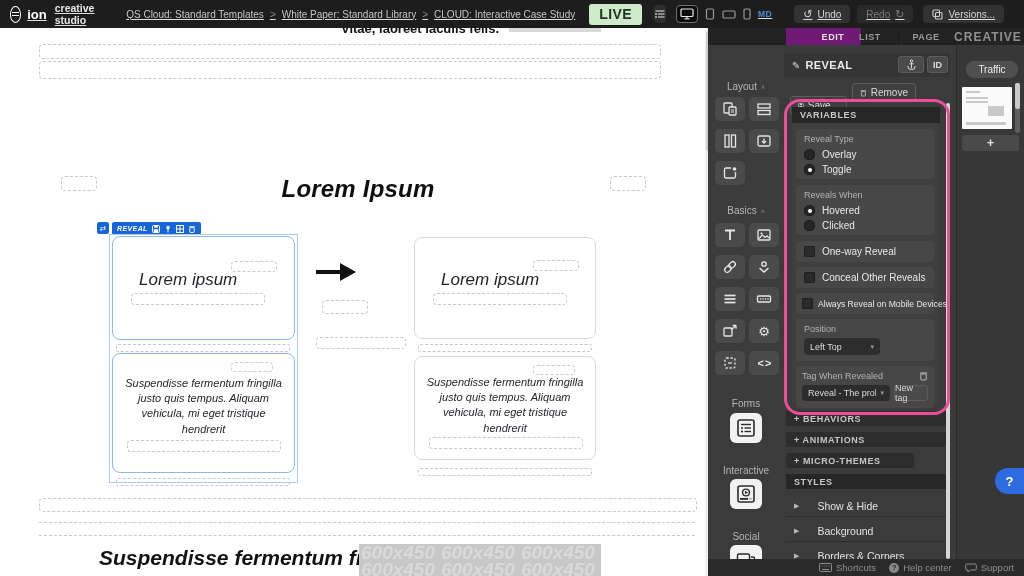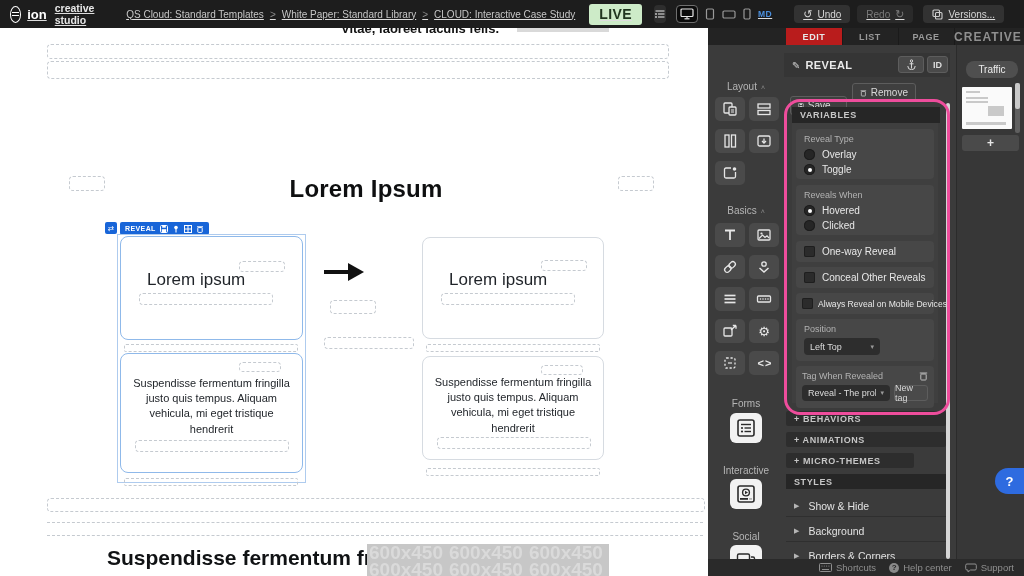--- a/index.html
+++ b/index.html
@@ -24,42 +24,42 @@
   .tb{background:#323232;border:none;border-radius:4px;color:#d6d6d6;font-size:10px;height:18px;
     padding:0 9px;display:flex;align-items:center;gap:5px;font-family:inherit;cursor:pointer;white-space:nowrap;}
   .tb.disabled{color:#7b7b7b;background:#2a2a2a;}
   .tb .g{font-size:11px;line-height:1;}
   .dev-wrap{display:flex;align-items:center;gap:6px;margin-left:10px;}
   .dev-sel{border:1px solid #6f6f6f;border-radius:4px;background:#0b0b0b;padding:2px 3px;display:flex;}
   .md{color:#4b8fdd;font-weight:bold;font-size:8.5px;letter-spacing:.5px;}
   .iconbtn-dark{width:20px;height:18px;background:#2e2e2e;border-radius:4px;display:flex;align-items:center;justify-content:center;margin-left:12px;}
 
   
-  #canvas{position:absolute;left:12px;top:28px;width:708px;height:548px;background:#fff;overflow:hidden;z-index:1;}
+  #canvas{position:absolute;left:4px;top:28px;width:708px;height:548px;background:#fff;overflow:hidden;z-index:1;font-style:italic;}
   .dashed{border:1px dashed #c5cad0;border-radius:4px;}
   .dash-line{border-top:1px dashed #c5cad0;}
   .cbox{background:#fff;border:1px solid #d6dbe1;border-radius:8px;}
   .cbox.sel{border-color:#8fb9ea;}
   .card-title{font-size:17px;color:#1f2328;}
   .card-par{font-size:11px;line-height:1.38;color:#23272c;text-align:center;}
   .canvas-h1{font-size:24px;font-weight:bold;color:#0e0f10;text-align:center;letter-spacing:.2px;}
   .rv-bar{background:#1865d8;border-radius:2px;display:flex;align-items:center;gap:4px;padding:0 5px;height:13px;}
   .rv-bar .lbl{color:#fff;font-size:7px;font-weight:bold;letter-spacing:.4px;}
   .rv-mini{width:12px;height:12px;background:#1865d8;border-radius:2px;color:#fff;font-size:7.5px;
     display:flex;align-items:center;justify-content:center;}
   .ph-img{background:#c7c7c7;color:#dadada;font-weight:bold;font-size:19px;overflow:hidden;
     display:flex;flex-wrap:wrap;column-gap:6px;line-height:17px;padding-left:2px;}
   .bottom-h{font-size:21px;font-weight:bold;color:#101214;}
 
   
   #panel{position:absolute;left:708px;top:28px;width:316px;height:548px;background:#3b3b3b;z-index:5;color:#ddd;}
   .tabstrip{position:absolute;left:0;top:0;width:316px;height:17px;background:#232323;}
   .ptab{position:absolute;top:0;height:17px;width:56px;display:flex;align-items:center;justify-content:center;
     font-size:9px;font-weight:bold;letter-spacing:.6px;color:#9a9a9a;border-right:1px solid #1a1a1a;}
-  .ptab.active{background:#b91c1c;color:#e6e6e6;}
+  .ptab.active{background:#701a75;color:#e6e6e6;padding-left:19px;}
   .creative-h{position:absolute;top:0;right:0;width:72px;height:17px;display:flex;align-items:center;justify-content:center;
     font-size:12px;font-weight:bold;letter-spacing:1px;color:#8f8f8f;}
 
   
   #toolbox{position:absolute;left:0;top:17px;width:76px;height:515px;background:#3b3b3b;}
   .grp-label{position:absolute;width:76px;text-align:center;font-size:10px;color:#b5b5b5;}
   .grp-label .car{color:#8a8a8a;font-size:7px;margin-left:4px;}
   .tool{position:absolute;width:30px;height:24px;background:#4a4a4a;border-radius:5px;
     display:flex;align-items:center;justify-content:center;}
   .tool-white{position:absolute;width:32px;height:30px;background:#f2f2f2;border-radius:6px;
@@ -86,21 +86,21 @@
   .radio.sel::after{content:"";position:absolute;left:3.5px;top:3.5px;width:4px;height:4px;border-radius:50%;background:#fff;}
   .check{width:11px;height:11px;border-radius:2px;background:#2b2b2b;box-shadow:inset 0 0 0 1px #1e1e1e;flex:0 0 auto;}
   .dd{background:#2d2d2d;border-radius:4px;color:#dcdcdc;font-size:9px;display:flex;align-items:center;
     padding:0 6px;justify-content:space-between;box-sizing:border-box;}
   .dd .caret{color:#9a9a9a;font-size:7px;margin-left:4px;}
   .smallbtn{background:#4a4a4a;border:1px solid #5d5d5d;border-radius:3px;color:#d8d8d8;font-size:9px;
     display:flex;align-items:center;justify-content:center;box-sizing:border-box;}
   .ring{position:absolute;border:3px solid #ee4d9c;border-radius:16px;z-index:6;pointer-events:none;}
   .band{position:absolute;background:#2d2d2d;border-radius:2px;color:#c6c6c6;font-size:9px;font-weight:bold;
     letter-spacing:.6px;display:flex;align-items:center;padding-left:8px;box-sizing:border-box;}
-  .styleitem{position:absolute;display:flex;align-items:center;gap:9px;font-size:10.5px;color:#e2e2e2;
+  .styleitem{position:absolute;display:flex;align-items:center;gap:18px;font-size:10.5px;color:#e2e2e2;
     padding-left:8px;box-sizing:border-box;border-bottom:1px solid #2f2f2f;width:160px;height:22px;}
   .styleitem .tri{color:#b5b5b5;font-size:7px;}
   .scrollthumb{position:absolute;background:#d6d6d6;border-radius:2px;}
 
   
   #creative{position:absolute;left:248px;top:17px;width:72px;height:515px;background:#373737;border-left:1px solid #2b2b2b;box-sizing:border-box;}
   .traffic{position:absolute;left:9px;top:16px;width:52px;height:17px;background:#4f4f4f;border-radius:8px;
     display:flex;align-items:center;justify-content:center;font-size:10px;color:#ececec;}
   .thumb{position:absolute;left:5px;top:42px;width:50px;height:42px;background:#fafafa;border-radius:1px;overflow:hidden;}
   .thumb i{display:block;background:#c9c9c9;}

